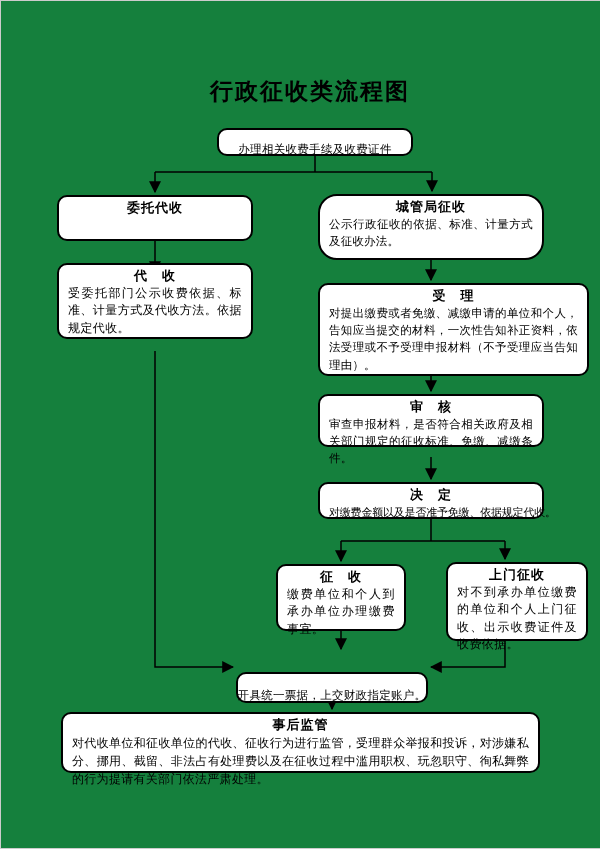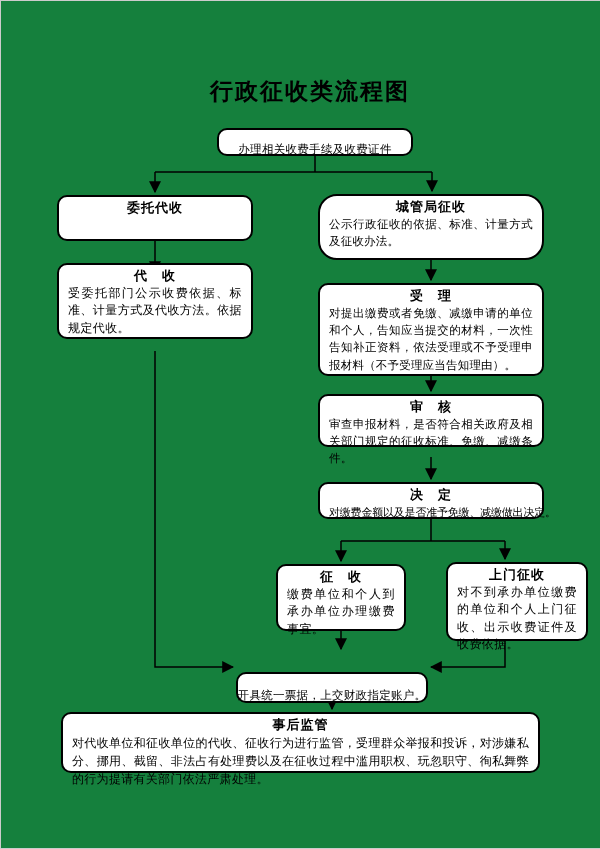--- a/index.html
+++ b/index.html
@@ -121,33 +121,33 @@
   <div class="node" style="left:57px; top:263px; width:196px; height:76px;">
     <div class="node-title">代　收</div>
     <div class="node-body">受委托部门公示收费依据、标准、计量方式及代收方法。依据规定代收。</div>
   </div>
 
   <div class="node right-col" style="left:318px; top:194px; width:226px; height:66px;border-radius:19px;">
     <div class="node-title">城管局征收</div>
     <div class="node-body">公示行政征收的依据、标准、计量方式及征收办法。</div>
   </div>
 
-  <div class="node right-col" style="left:318px; top:283px; width:226px; height:93px;">
+  <div class="node right-col" style="left:318px; top:283px; width:271px; height:93px;">
     <div class="node-title">受　理</div>
     <div class="node-body">对提出缴费或者免缴、减缴申请的单位和个人，告知应当提交的材料，一次性告知补正资料，依法受理或不予受理申报材料（不予受理应当告知理由）。</div>
   </div>
 
   <div class="node right-col" style="left:318px; top:394px; width:226px; height:53px;">
     <div class="node-title">审　核</div>
     <div class="node-body">审查申报材料，是否符合相关政府及相关部门规定的征收标准、免缴、减缴条件。</div>
   </div>
 
   <div class="node right-col decide" style="left:318px; top:482px; width:226px; height:37px;">
     <div class="node-title">决　定</div>
-    <div class="node-body">对缴费金额以及是否准予免缴、减缴做出决定。</div>
+    <div class="node-body">对缴费金额以及是否准予免缴、依据规定代收。</div>
   </div>
 
   <div class="node" style="left:276px; top:564px; width:130px; height:67px;">
     <div class="node-title">征　收</div>
     <div class="node-body">缴费单位和个人到承办单位办理缴费事宜。</div>
   </div>
 
   <div class="node" style="left:434px; top:562px; width:142px; height:79px;margin-left:12px;">
     <div class="node-title">上门征收</div>
     <div class="node-body">对不到承办单位缴费的单位和个人上门征收、出示收费证件及收费依据。</div>

